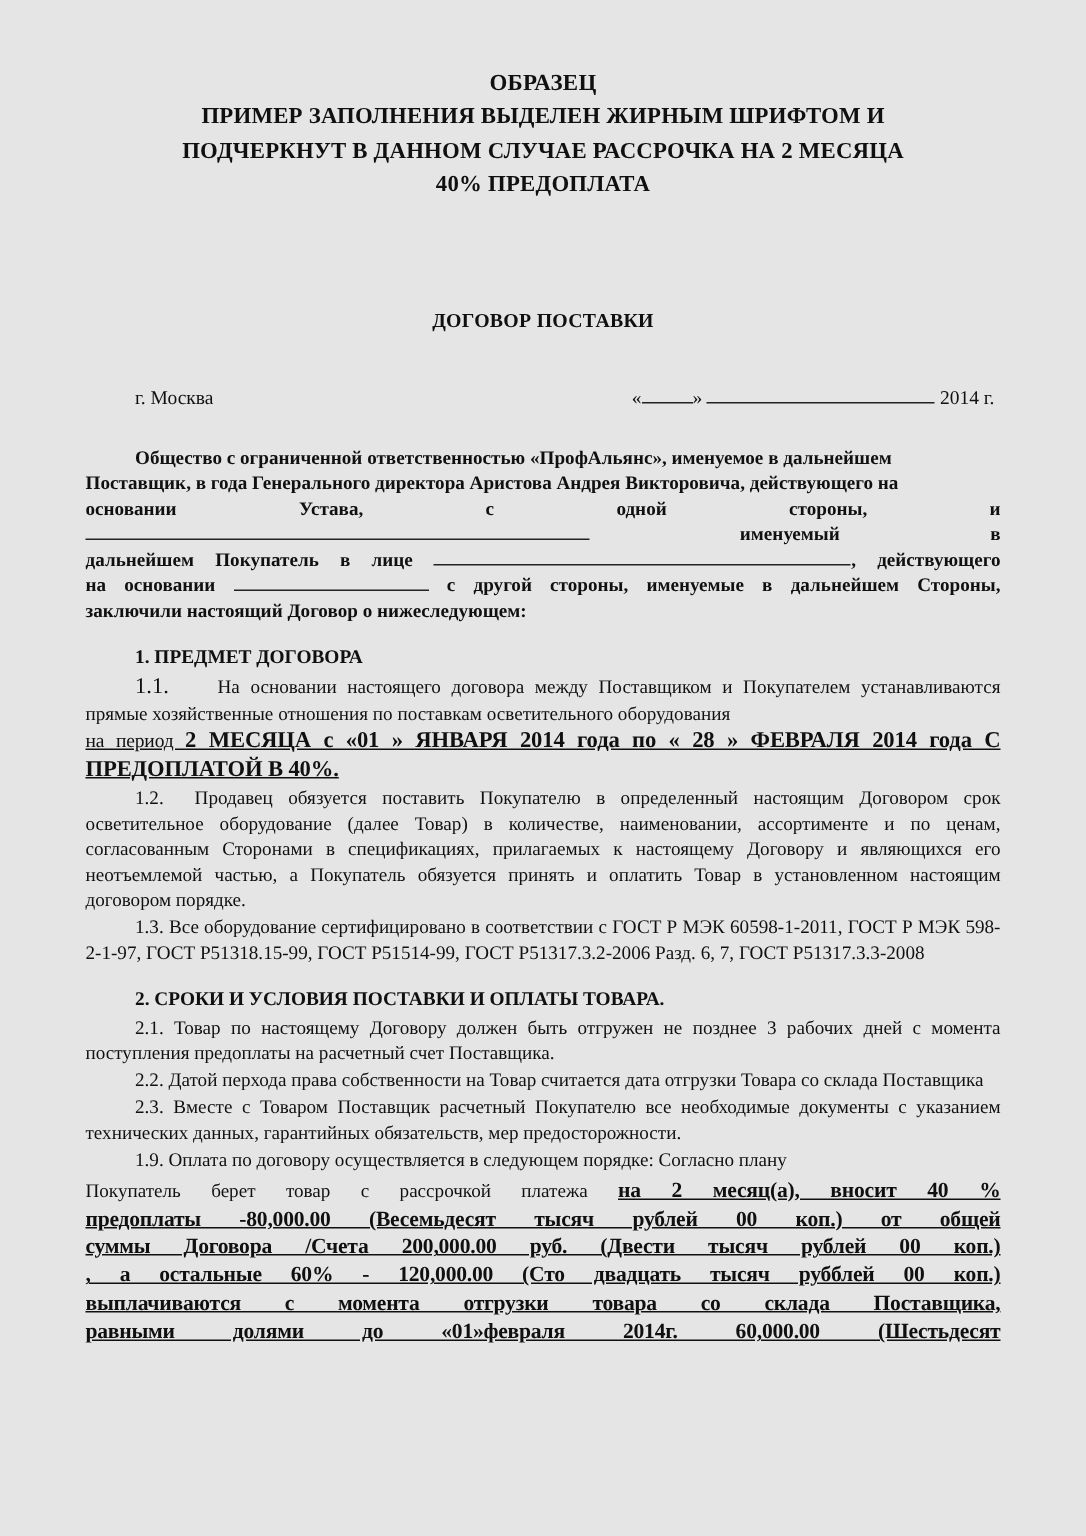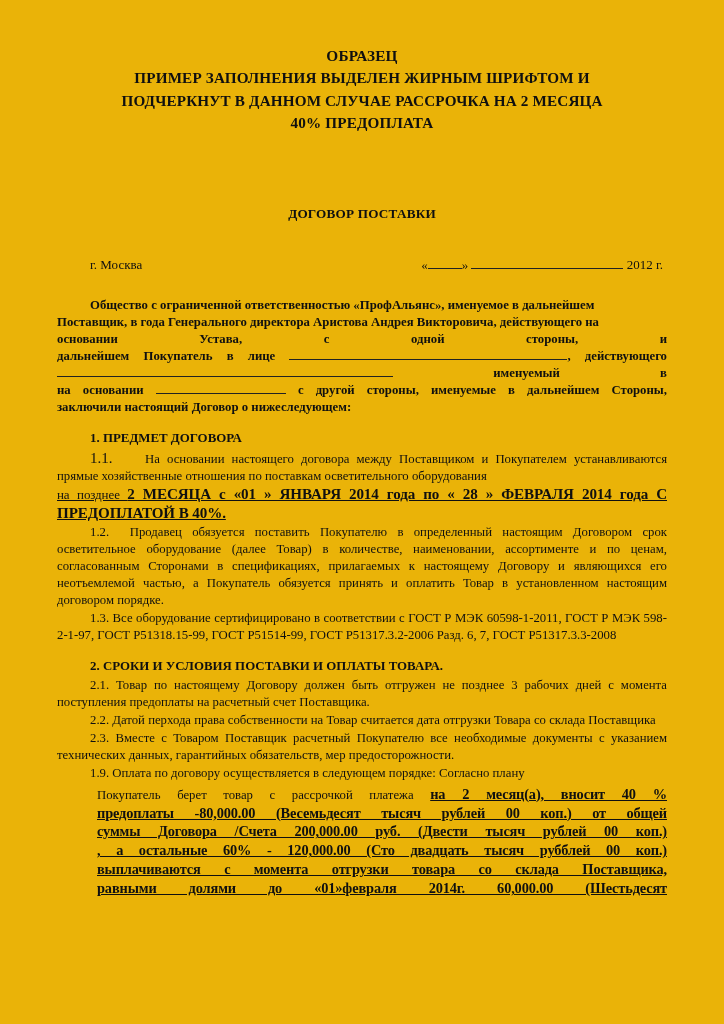--- a/index.html
+++ b/index.html
@@ -14,21 +14,21 @@
     font-family: "Liberation Serif", "DejaVu Serif", serif;
     color: #101010;
     -webkit-font-smoothing: antialiased;
   }
   .page {
     width: 724px;
     height: 1024px;
     position: relative;
     box-sizing: border-box;
     padding: 0 57px;
-    background: #eab308;
+    background: #e5e5e5;
   }
 
   
   .doc-header {
     text-align: center;
     font-weight: bold;
     font-size: 15.2px;
     line-height: 1.47;
     letter-spacing: 0.15px;
     padding-top: 45px;
@@ -115,21 +115,21 @@
     text-align-last: justify;
     letter-spacing: -0.15px;
   }
   .pay-block .u { text-decoration: underline; }
   .pay-lead {
     font-weight: normal;
     font-size: 12.75px;
     text-decoration: none;
     letter-spacing: 0;
   }
-  .pay-line { display: block; margin-left: 40px; }
+  .pay-line { display: block; }
   .last-line {
     text-decoration: underline;
     text-align-last: justify;
   }
   .tight { margin-top: 0; }
   .sp-lg { display: inline-block; width: 22px; }
 </style>
 </head>
 <body>
 
@@ -139,38 +139,38 @@
     <div class="line1">ОБРАЗЕЦ</div>
     <div>ПРИМЕР ЗАПОЛНЕНИЯ ВЫДЕЛЕН ЖИРНЫМ ШРИФТОМ И</div>
     <div>ПОДЧЕРКНУТ В ДАННОМ СЛУЧАЕ РАССРОЧКА НА 2 МЕСЯЦА</div>
     <div>40% ПРЕДОПЛАТА</div>
   </div>
 
   <div class="contract-title">ДОГОВОР ПОСТАВКИ</div>
 
   <div class="place-date">
     <span class="place">г. Москва</span>
-    <span class="date-wrap"><span>«</span><span class="ul-s w34"></span><span>»</span> <span class="ul-s w150"></span> <span>2012 г.</span></span>
+    <span class="date-wrap"><span>«</span><span class="ul-s w34"></span><span>»</span> <span class="ul-s w150"></span> <span>2014 г.</span></span>
   </div>
 
   <div class="preamble">
     <p class="indent">Общество с ограниченной ответственностью «ПрофАльянс», именуемое в дальнейшем</p>
     <p>Поставщик, в года Генерального директора Аристова Андрея Викторовича, действующего на</p>
     <p class="stretch-line"><span>основании</span> <span>Устава,</span> <span>с</span> <span>одной</span> <span>стороны,</span> <span>и</span></p>
+    <p class="stretch-line"><span class="ul-s w330"></span> <span>именуемый</span> <span>в</span></p>
     <p class="stretch-line"><span>дальнейшем Покупатель в лице</span> <span class="ul-s w275"></span><span>, действующего</span></p>
-    <p class="stretch-line"><span class="ul-s w330"></span> <span>именуемый</span> <span>в</span></p>
     <p class="stretch-line"><span>на основании</span> <span class="ul-s w130"></span> <span>с другой стороны, именуемые в дальнейшем Стороны,</span></p>
     <p>заключили настоящий Договор о нижеследующем:</p>
   </div>
 
   <p class="sec-head">1. ПРЕДМЕТ ДОГОВОРА</p>
 
   <p class="clause clause-11"><span class="num-11">1.1.</span><span class="sp-lg"></span><span>На основании настоящего договора между Поставщиком и Покупателем устанавливаются прямые хозяйственные отношения по поставкам осветительного оборудования</span></p>
 
-  <p class="bigbold tight"><span class="lead-reg">на позднее </span><span>2 МЕСЯЦА с «01 » ЯНВАРЯ 2014 года по « 28 » ФЕВРАЛЯ 2014 года С ПРЕДОПЛАТОЙ  В 40%.</span></p>
+  <p class="bigbold tight"><span class="lead-reg">на период </span><span>2 МЕСЯЦА с «01 » ЯНВАРЯ 2014 года по « 28 » ФЕВРАЛЯ 2014 года С ПРЕДОПЛАТОЙ  В 40%.</span></p>
 
   <p class="clause indent"><span>1.2.</span>&nbsp; <span>Продавец обязуется поставить Покупателю в определенный настоящим Договором срок осветительное оборудование (далее Товар) в количестве, наименовании, ассортименте и по ценам, согласованным Сторонами в спецификациях, прилагаемых к настоящему Договору и являющихся его неотъемлемой частью, а Покупатель обязуется принять и оплатить Товар в установленном настоящим договором порядке.</span></p>
 
   <p class="clause indent"><span>1.3.</span> <span>Все оборудование сертифицировано в соответствии с ГОСТ  Р МЭК 60598-1-2011, ГОСТ Р МЭК 598-2-1-97, ГОСТ Р51318.15-99, ГОСТ Р51514-99, ГОСТ Р51317.3.2-2006 Разд. 6, 7, ГОСТ Р51317.3.3-2008</span></p>
 
   <p class="sec-head">2.  СРОКИ И УСЛОВИЯ ПОСТАВКИ И ОПЛАТЫ ТОВАРА.</p>
 
   <p class="clause indent"><span>2.1.</span> <span>Товар по настоящему Договору должен быть отгружен не позднее 3 рабочих дней с момента поступления предоплаты на расчетный счет Поставщика.</span></p>
 
   <p class="clause indent"><span>2.2.</span> <span>Датой перхода права собственности на  Товар считается дата отгрузки Товара со склада Поставщика</span></p>

